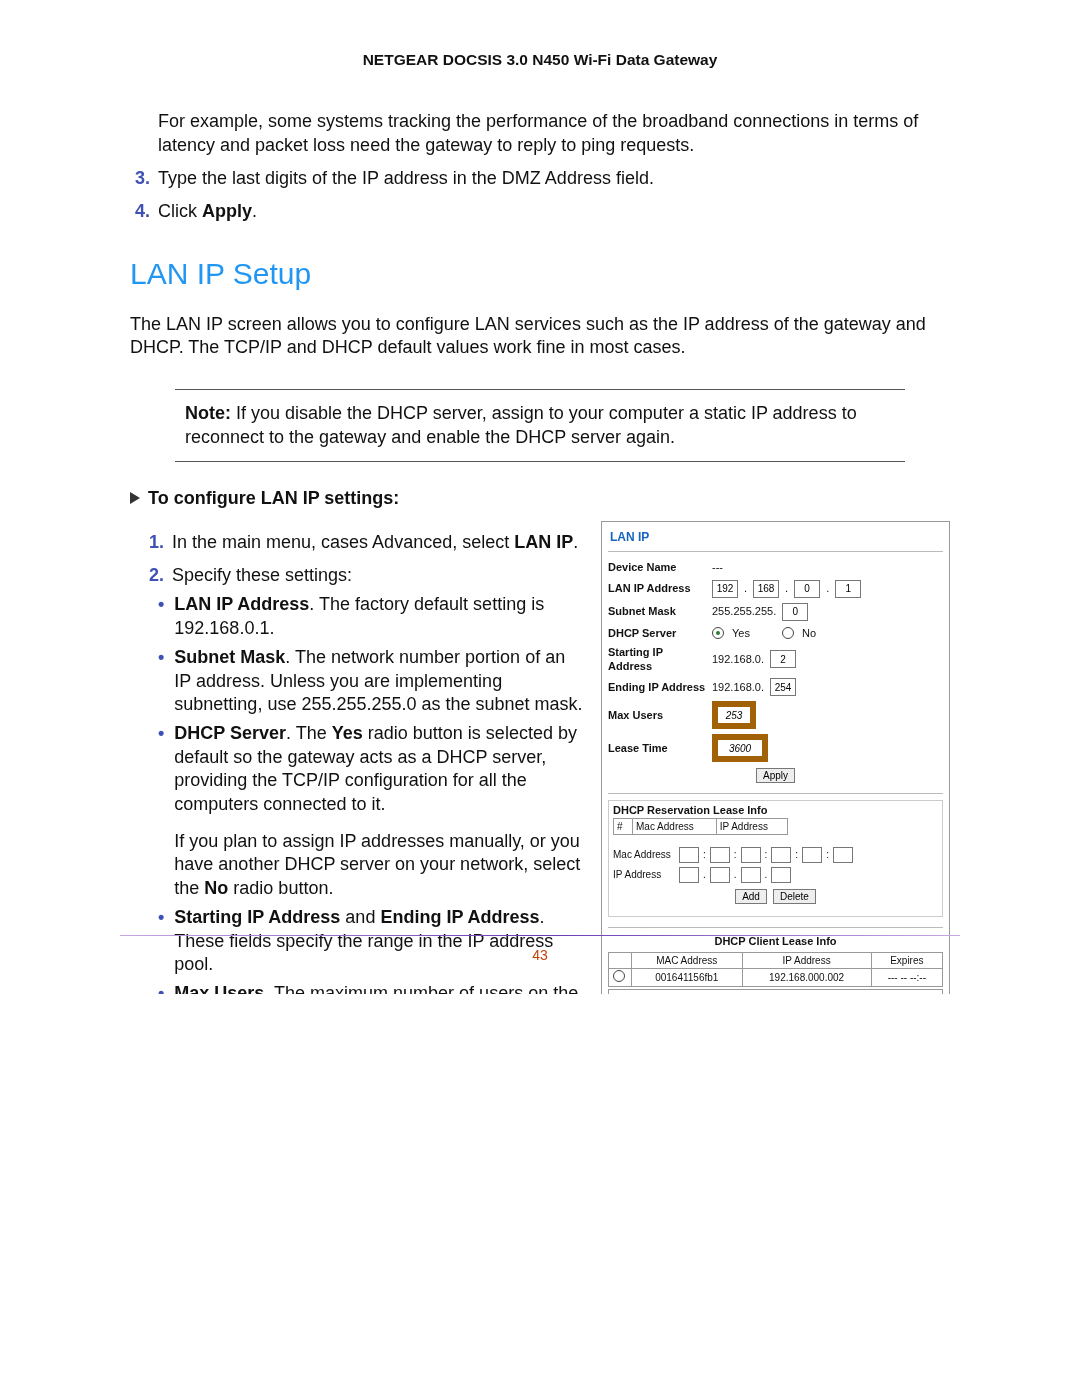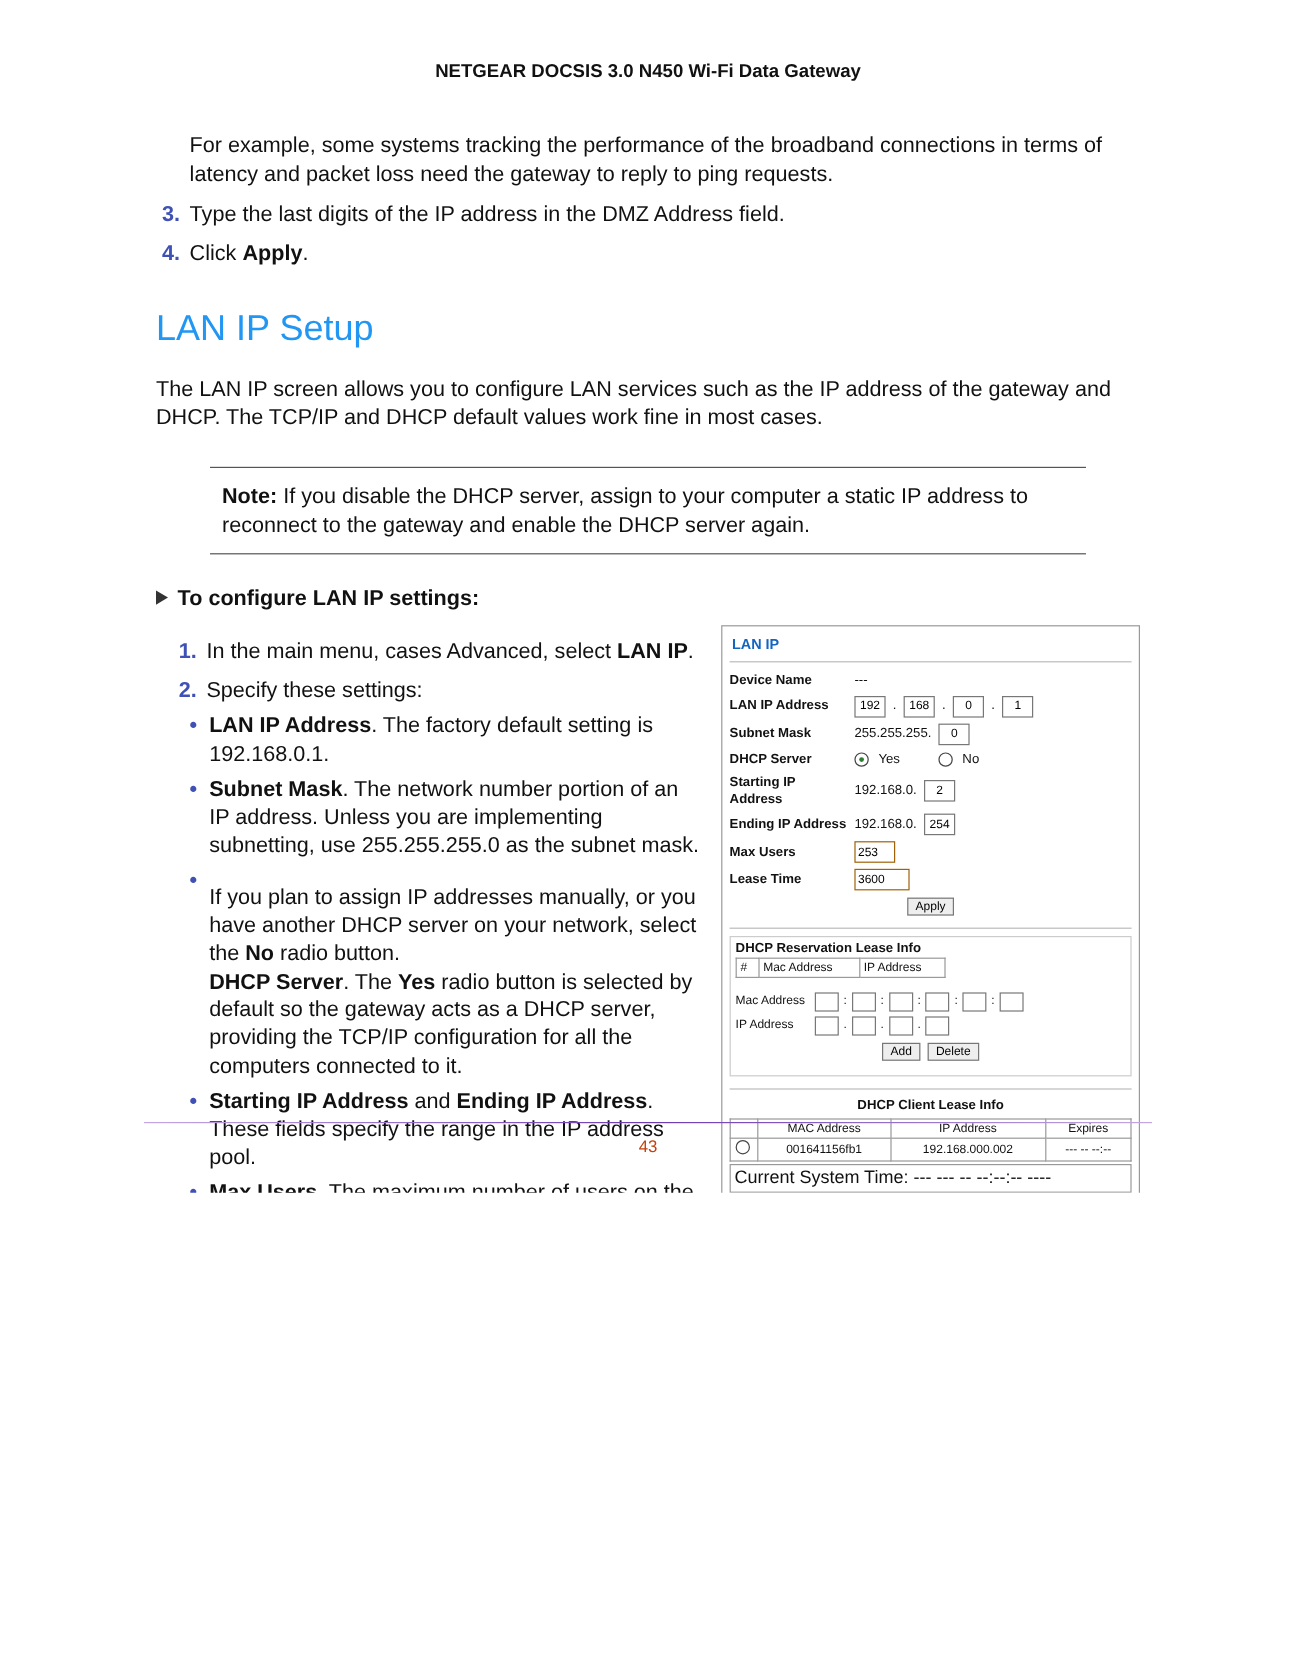--- a/index.html
+++ b/index.html
@@ -123,22 +123,22 @@
   }
   .radio.on::after {
     content: "";
     width: 4px; height: 4px;
     background: #2e7d32;
     border-radius: 50%;
     display: block;
   }
   .med-input {
     width: 28px; height: 14px;
-    border: 1px solid #a16207;
-    font-size: 10px; 
+    border: 6px solid #a16207;
+    font-size: 10px; text-align: center; font-style: italic;
   }
   .btn {
     border: 1px solid #777;
     background: #eee;
     font-size: 10px;
     padding: 1px 6px;
     cursor: pointer;
     font-family: var(--body);
   }
   .center-row { display: flex; justify-content: center; gap: 6px; margin: 6px 0; }
@@ -291,25 +291,25 @@
       <div class="bullet">
         <div class="dotb">•</div>
         <div class="btxt">
           <b>Subnet Mask</b><span>. The network number portion of an IP address. Unless you are implementing subnetting, use 255.255.255.0 as the subnet mask.</span>
         </div>
       </div>
 
       <div class="bullet">
         <div class="dotb">•</div>
         <div class="btxt">
+          <div>
+            <b>DHCP Server</b><span>. The </span><b>Yes</b><span> radio button is selected by default so the gateway acts as a DHCP server, providing the TCP/IP configuration for all the computers connected to it.</span>
+          </div>
           <div style="margin-top:14px">
             <span>If you plan to assign IP addresses manually, or you have another DHCP server on your network, select the </span><b>No</b><span> radio button.</span>
-          </div>
-          <div>
-            <b>DHCP Server</b><span>. The </span><b>Yes</b><span> radio button is selected by default so the gateway acts as a DHCP server, providing the TCP/IP configuration for all the computers connected to it.</span>
           </div>
         </div>
       </div>
 
       <div class="bullet">
         <div class="dotb">•</div>
         <div class="btxt">
           <b>Starting IP Address</b><span> and </span><b>Ending IP Address</b><span>. These fields specify the range in the IP address pool.</span>
         </div>
       </div>

